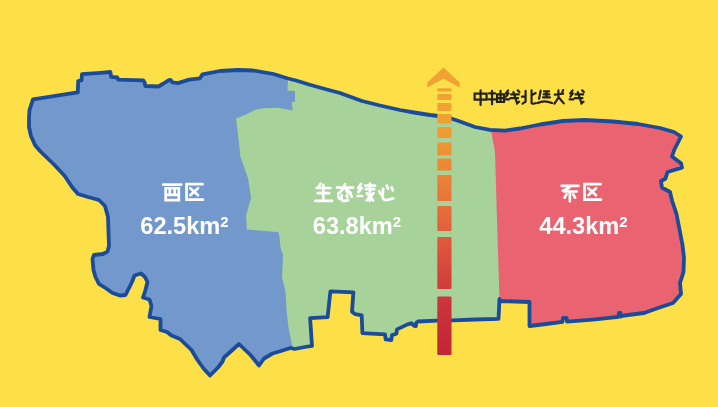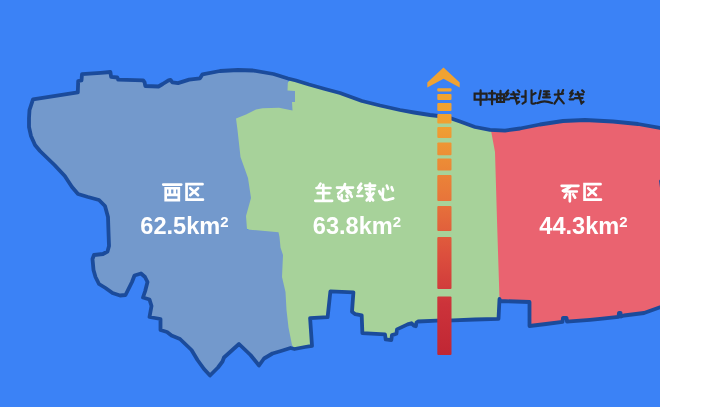--- a/index.html
+++ b/index.html
@@ -1,16 +1,16 @@
 <!DOCTYPE html>
 <html><head>
 <meta charset="utf-8">
 <style>
   html,body{margin:0;padding:0;background:#ffffff;}
-  .wrap{width:660px;height:407px;position:relative;overflow:hidden;background:#3b82f6;
+  .wrap{width:718px;height:407px;position:relative;overflow:hidden;background:#fde047;
         font-family:"Liberation Sans", sans-serif;}
 </style>
 </head>
 <body>
 <div class="wrap">
 <svg width="718" height="407" viewBox="0 0 718 407">
 <defs>
   <linearGradient id="dashgrad" x1="0" y1="68" x2="0" y2="356" gradientUnits="userSpaceOnUse">
     <stop offset="0" stop-color="#F2A62E"></stop>
     <stop offset="0.2" stop-color="#F0A032"></stop>

